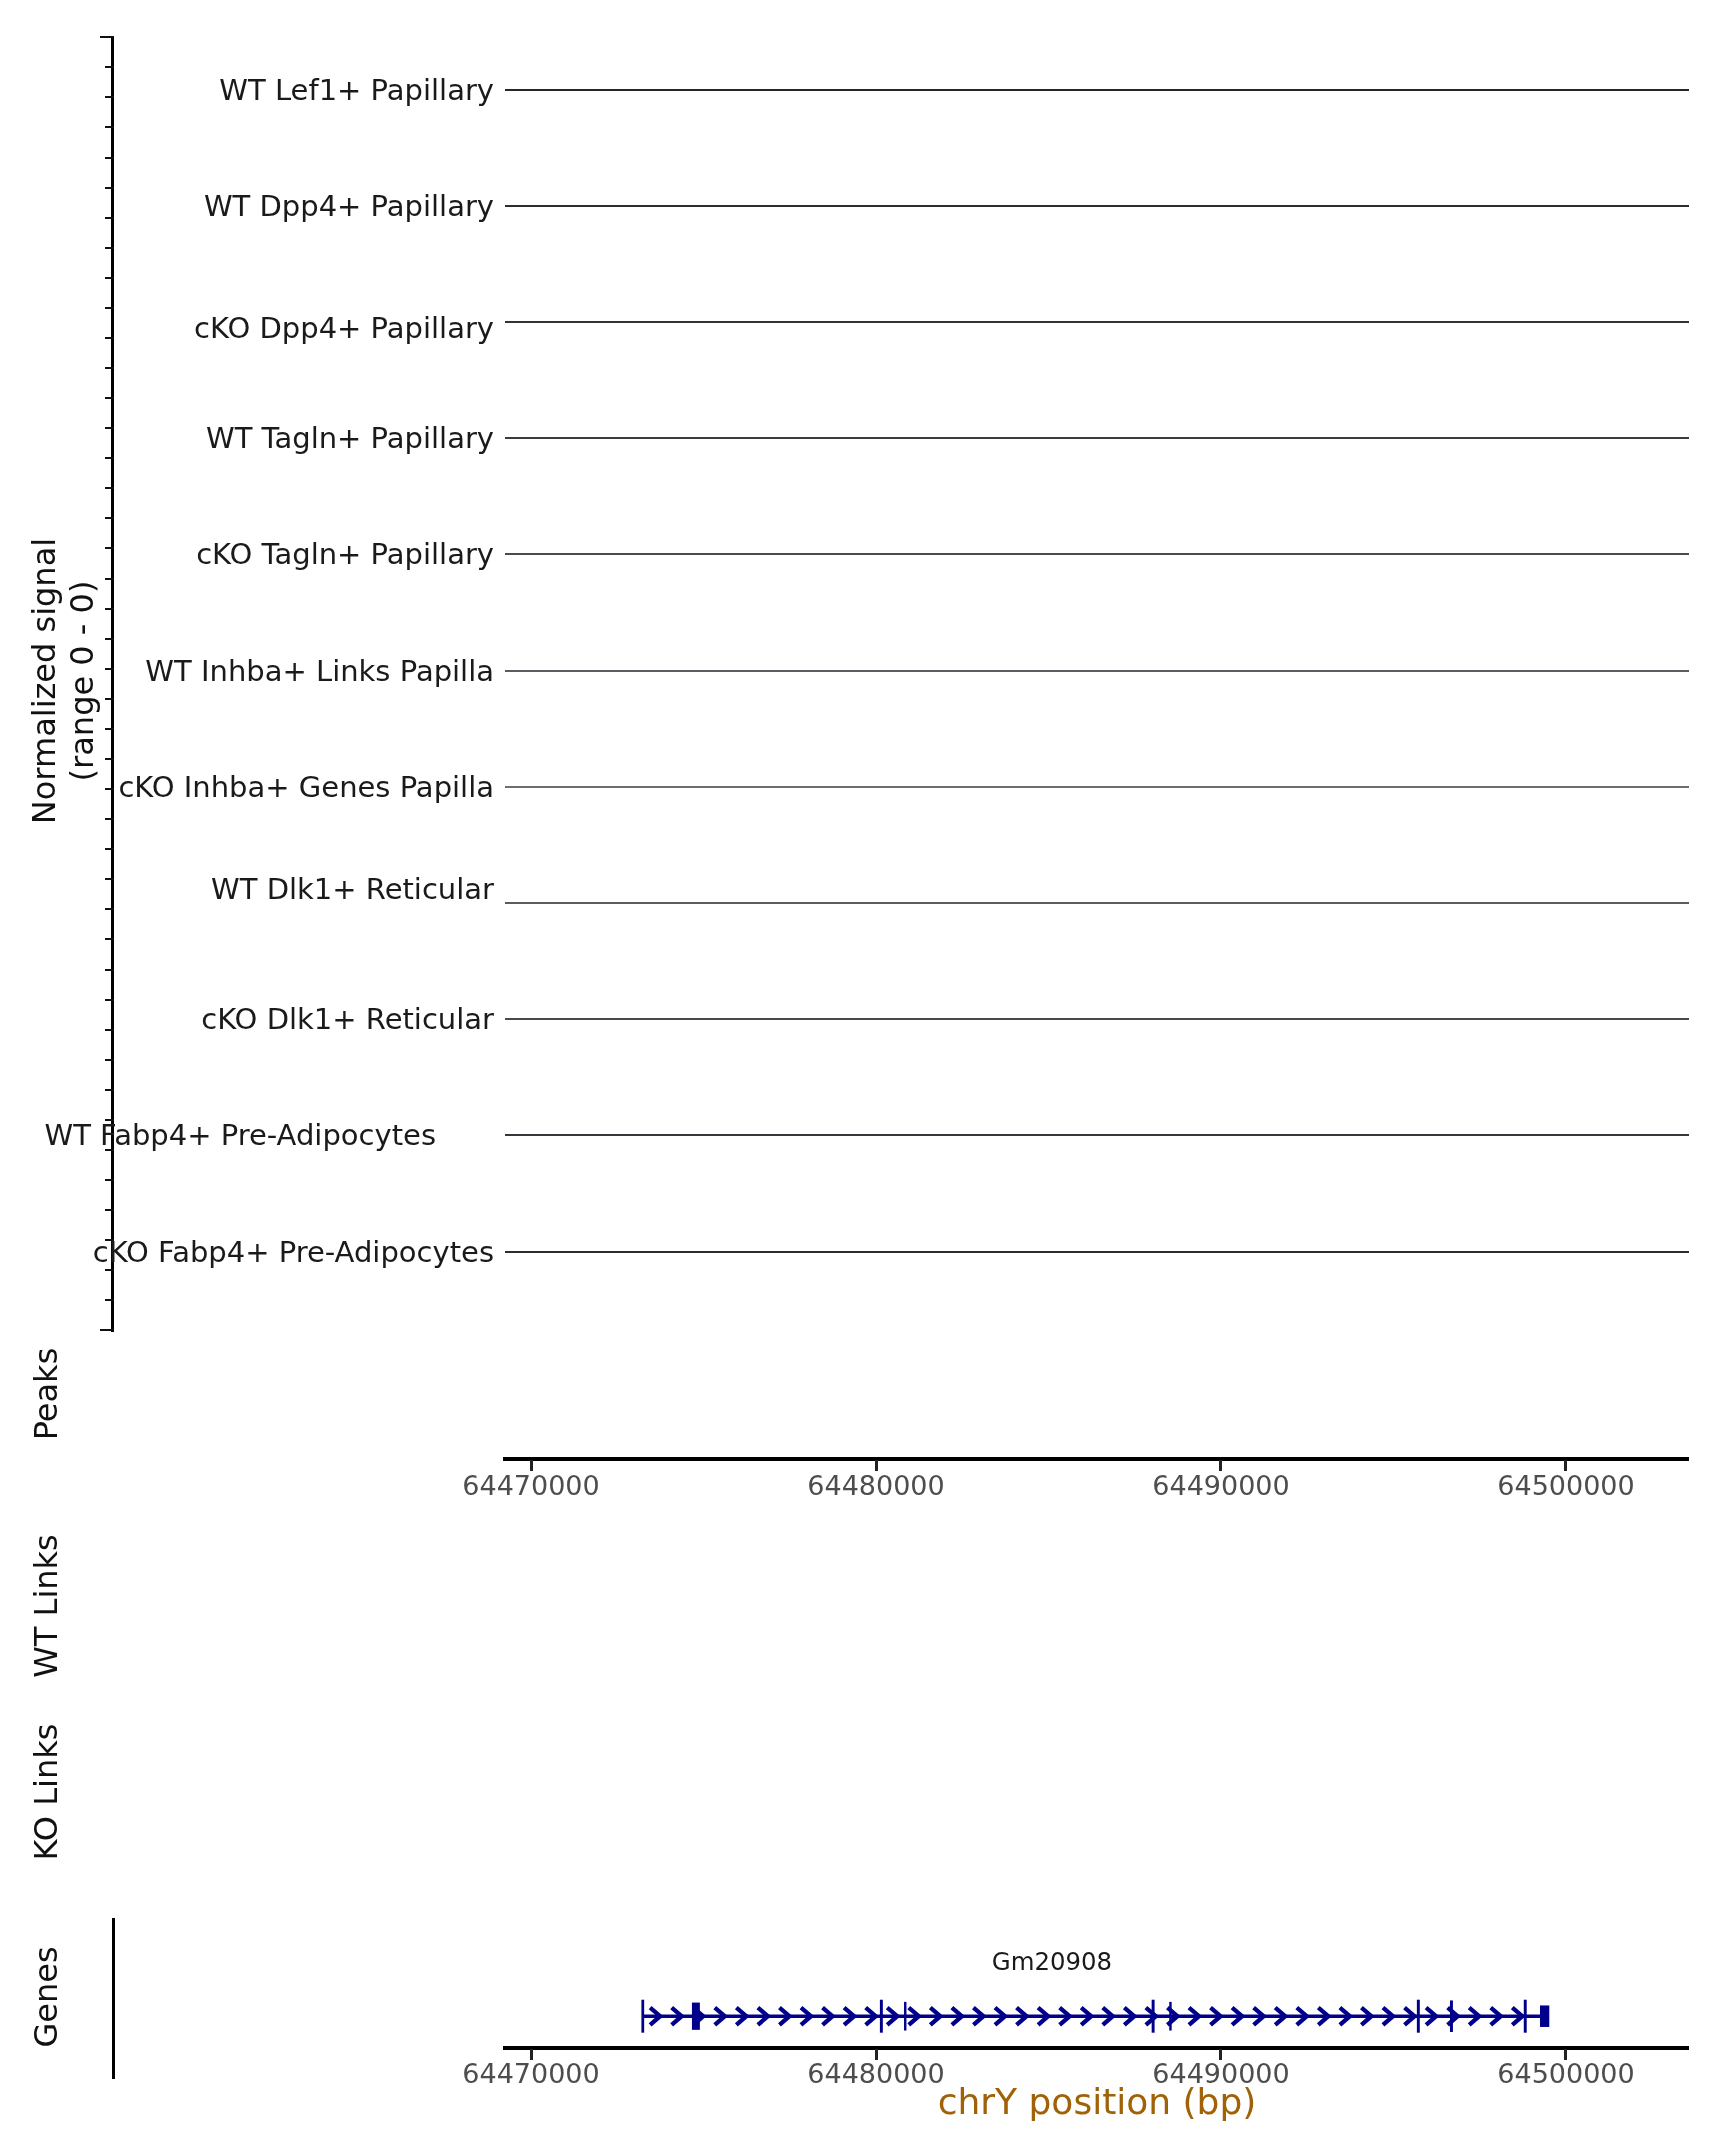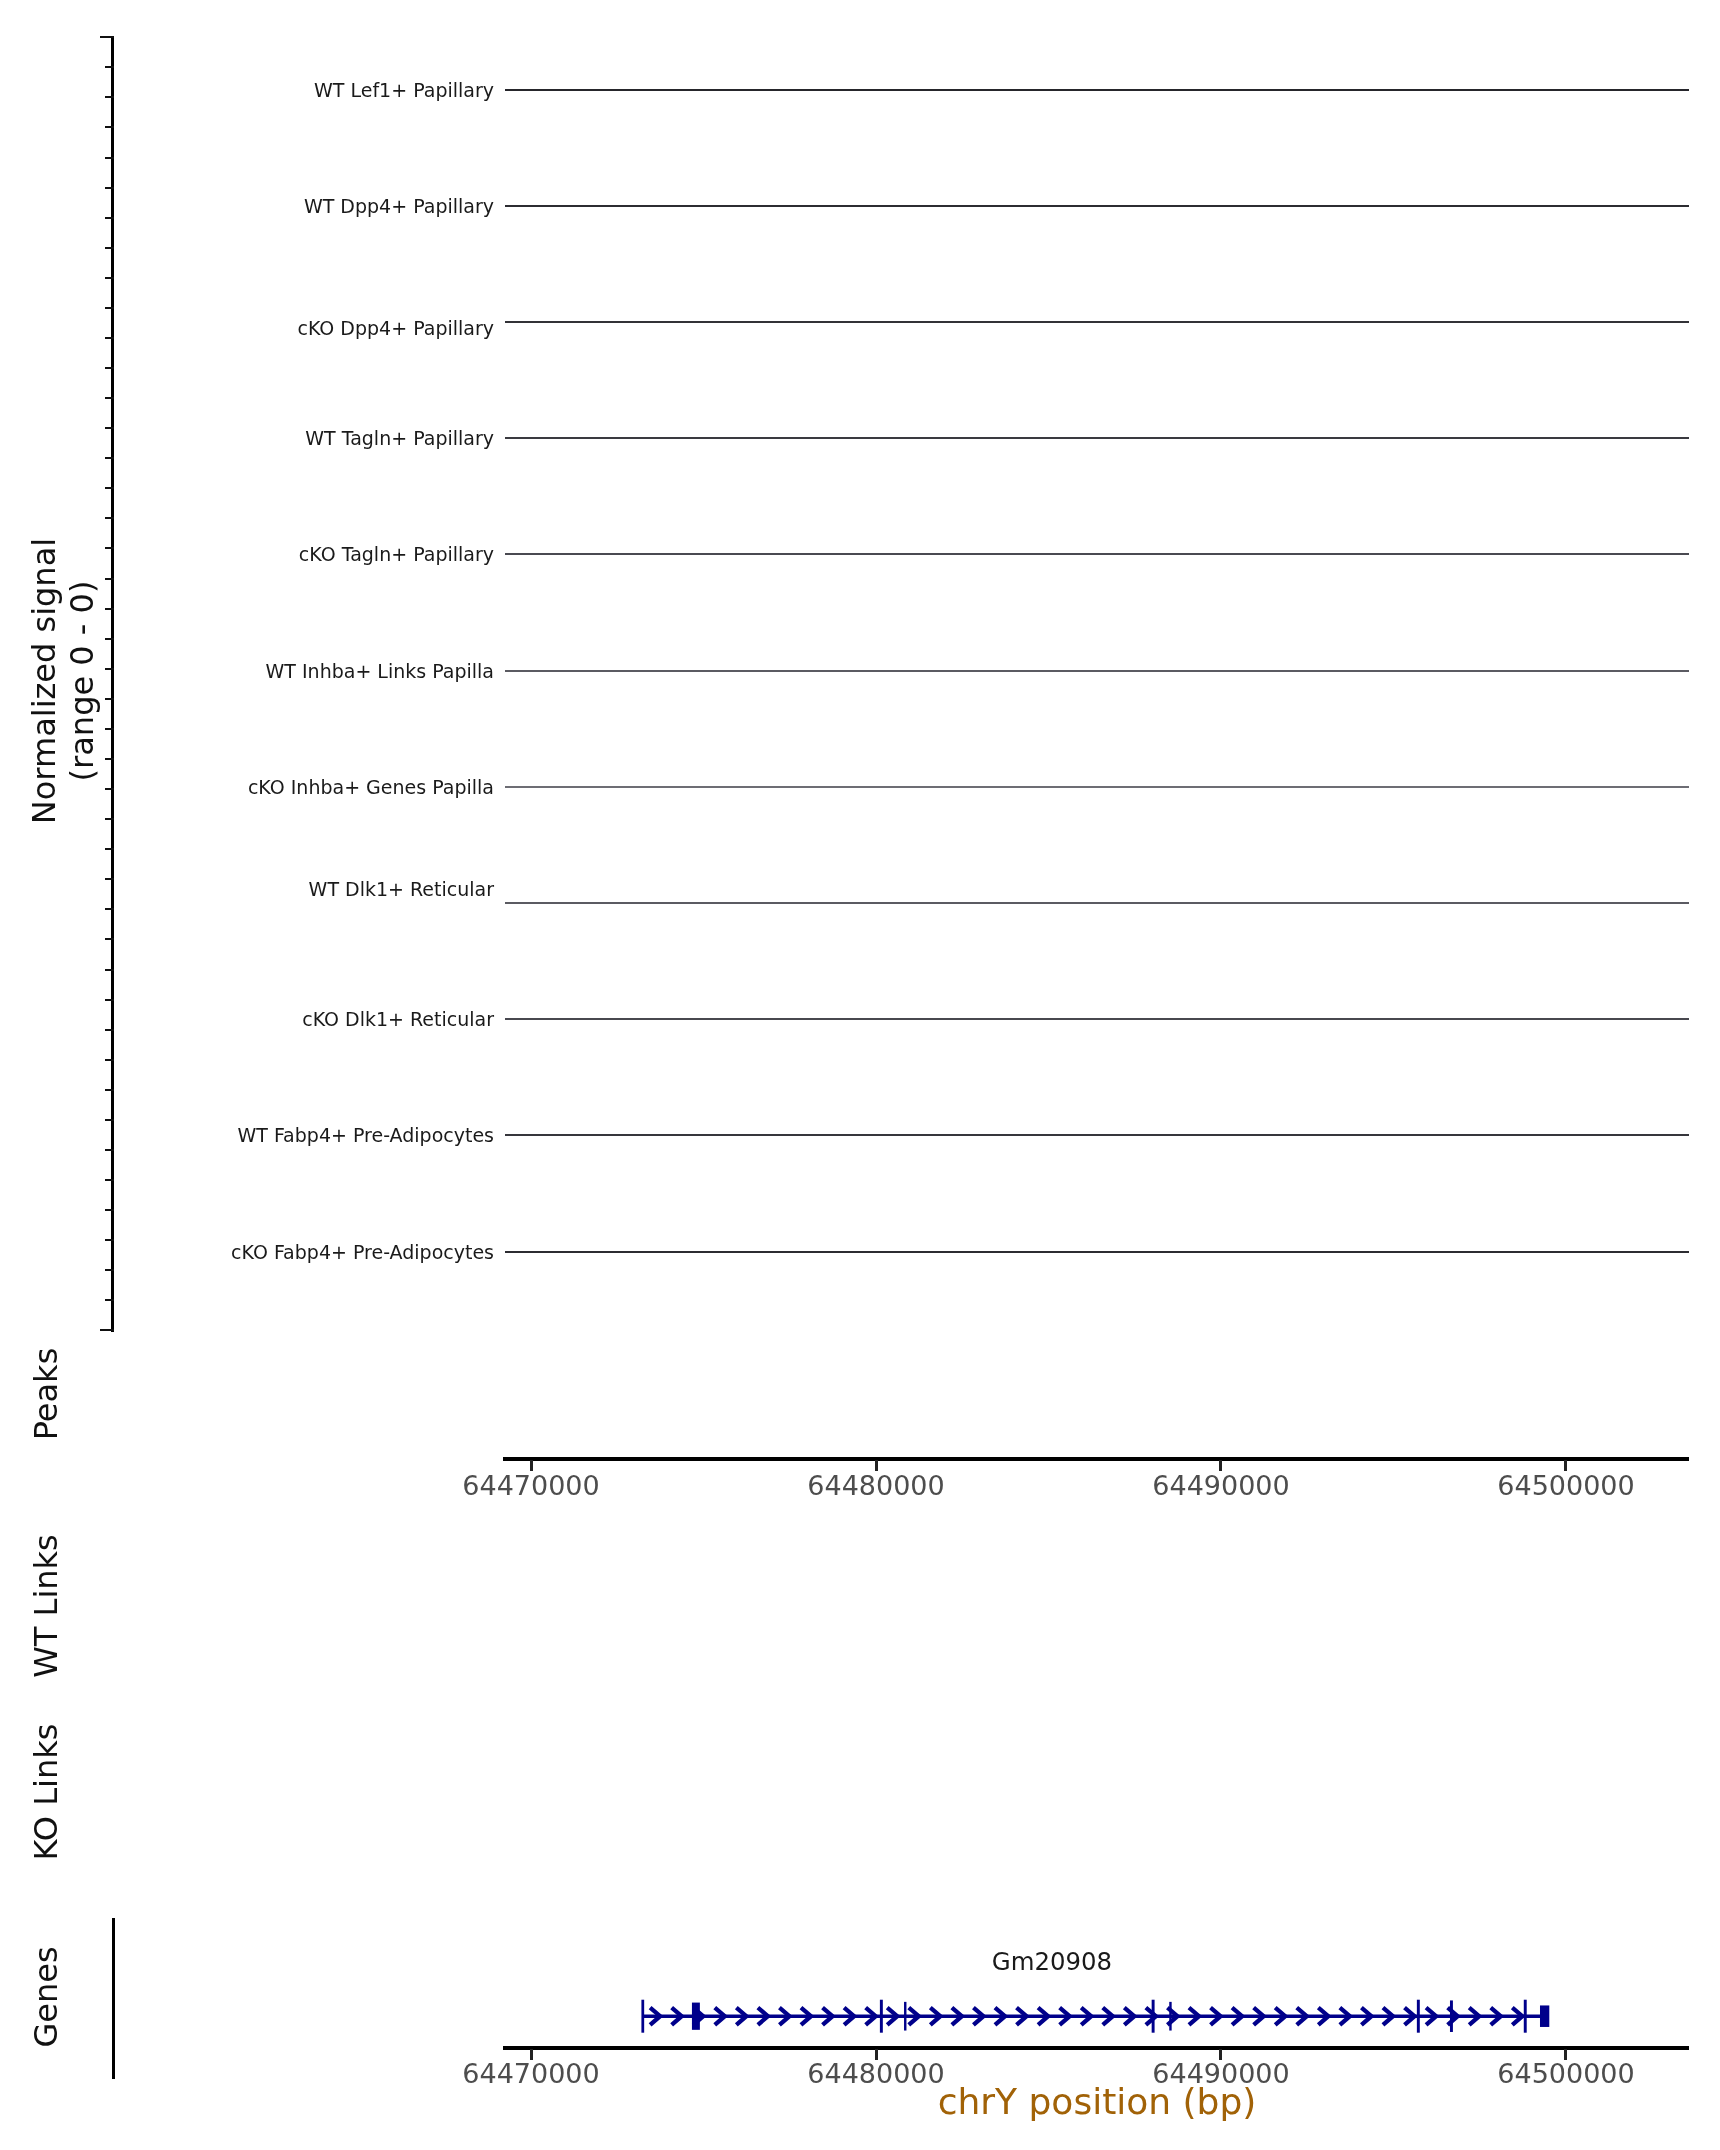--- a/index.html
+++ b/index.html
@@ -3,21 +3,21 @@
 <meta charset="utf-8">
 <style>
   html,body{margin:0;padding:0;background:#ffffff;}
   .canvas{
     position:relative;width:1721px;height:2151px;background:#ffffff;
     font-family:"DejaVu Sans","Liberation Sans",sans-serif;overflow:hidden;
   }
   .hline{position:absolute;background:#000;}
   .vline{position:absolute;background:#000;}
   .track-label{
-    position:absolute;text-align:right;font-size:19px;color:#1a1a1a;
+    position:absolute;text-align:right;font-size:29px;color:#1a1a1a;
     white-space:nowrap;line-height:40px;height:40px;
   }
   .track-line{position:absolute;height:2.2px;}
   .rot{
     position:absolute;transform:translate(-50%,-50%) rotate(-90deg);
     transform-origin:center center;font-size:32px;color:#111;white-space:nowrap;
     text-align:center;
   }
   .ylab-line{line-height:1.2;}
   .ytick{position:absolute;background:#111;height:2.2px;}
@@ -106,21 +106,21 @@
       <div class="track-label" style="right: 1227px; top: 534px;">cKO Tagln+ Papillary</div>
       <div class="track-line" style="left: 505px; width: 1184px; top: 553px; background: rgb(74, 74, 81);"></div>
       <div class="track-label" style="right: 1227px; top: 651px;">WT Inhba+ Links Papilla</div>
       <div class="track-line" style="left: 505px; width: 1184px; top: 670px; background: rgb(91, 91, 98);"></div>
       <div class="track-label" style="right: 1227px; top: 767px;">cKO Inhba+ Genes Papilla</div>
       <div class="track-line" style="left: 505px; width: 1184px; top: 786px; background: rgb(109, 109, 116);"></div>
       <div class="track-label" style="right: 1227px; top: 869px;">WT Dlk1+ Reticular</div>
       <div class="track-line" style="left: 505px; width: 1184px; top: 902px; background: rgb(91, 91, 98);"></div>
       <div class="track-label" style="right: 1227px; top: 999px;">cKO Dlk1+ Reticular</div>
       <div class="track-line" style="left: 505px; width: 1184px; top: 1018px; background: rgb(72, 72, 79);"></div>
-      <div class="track-label" style="right: 1227px; top: 1115px;">WT Fabp4+ Pre-Adipocytes</div>
+      <div class="track-label" style="right: 1285px; top: 1115px;">WT Fabp4+ Pre-Adipocytes</div>
       <div class="track-line" style="left: 505px; width: 1184px; top: 1134px; background: rgb(54, 54, 60);"></div>
       <div class="track-label" style="right: 1227px; top: 1232px;">cKO Fabp4+ Pre-Adipocytes</div>
       <div class="track-line" style="left: 505px; width: 1184px; top: 1251px; background: rgb(44, 44, 49);"></div>
     </div>
 
   <div class="rot" style="left:46px;top:1394px;">Peaks</div>
   <div class="rot" style="left:46px;top:1606px;">WT Links</div>
   <div class="rot" style="left:46px;top:1792px;">KO Links</div>
   <div class="rot" style="left:46px;top:1997px;">Genes</div>
 

